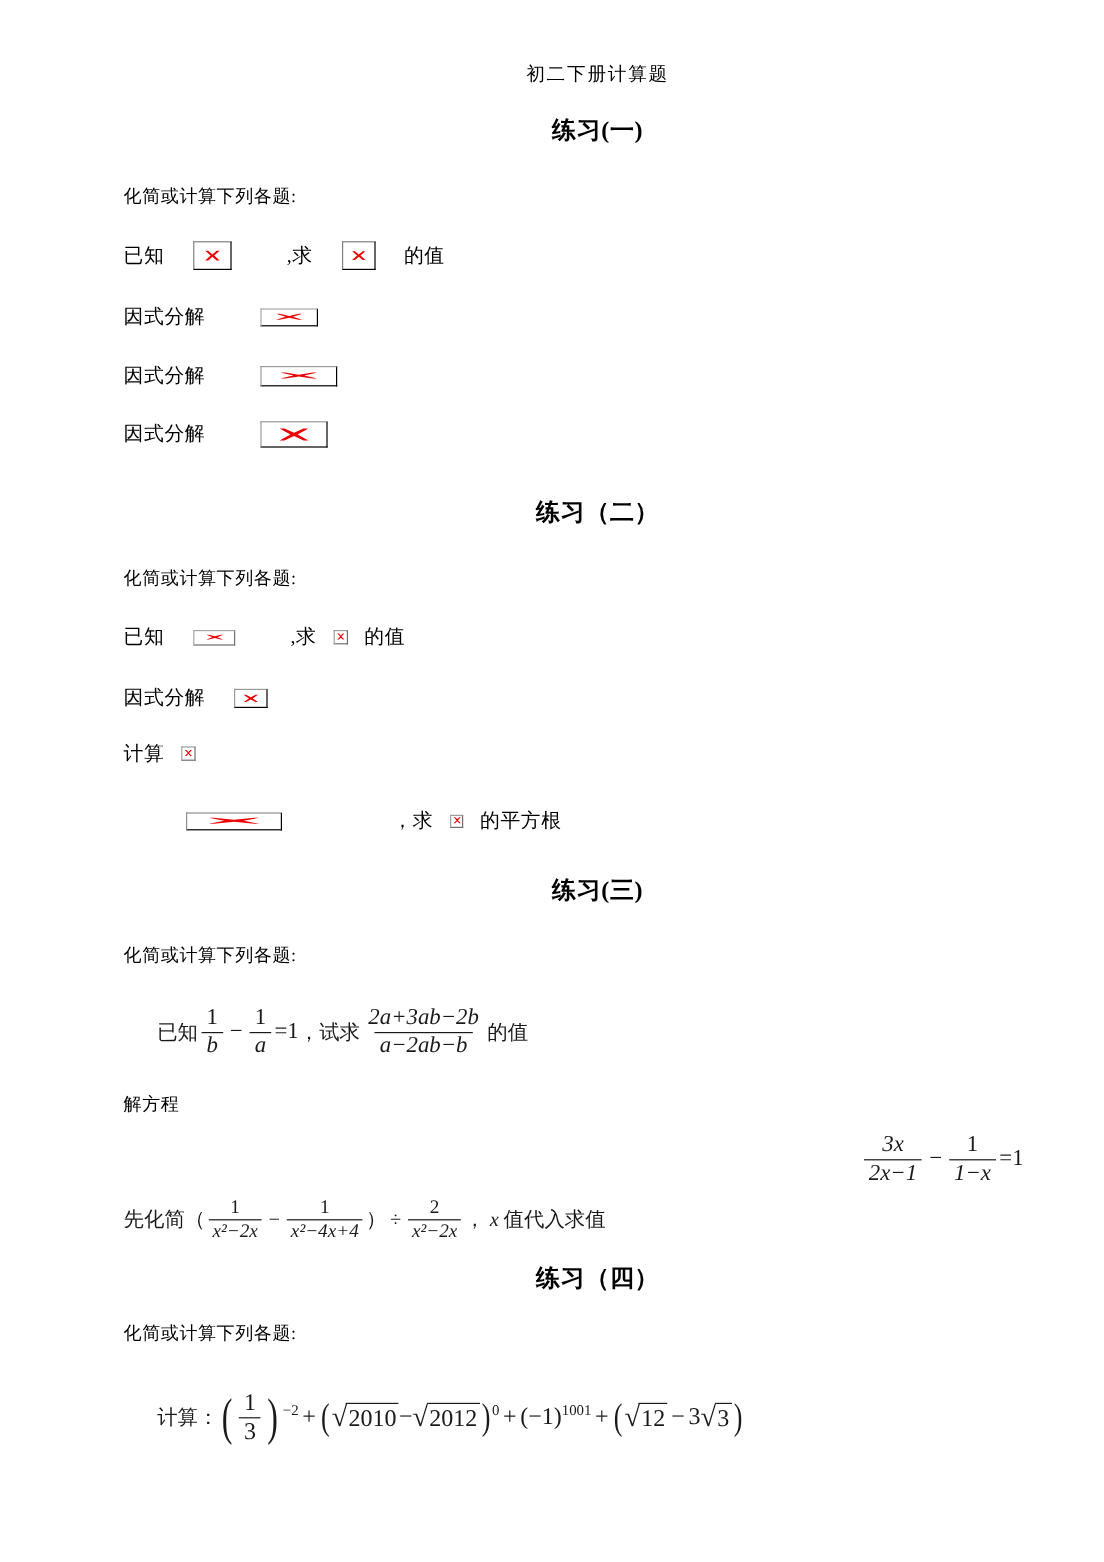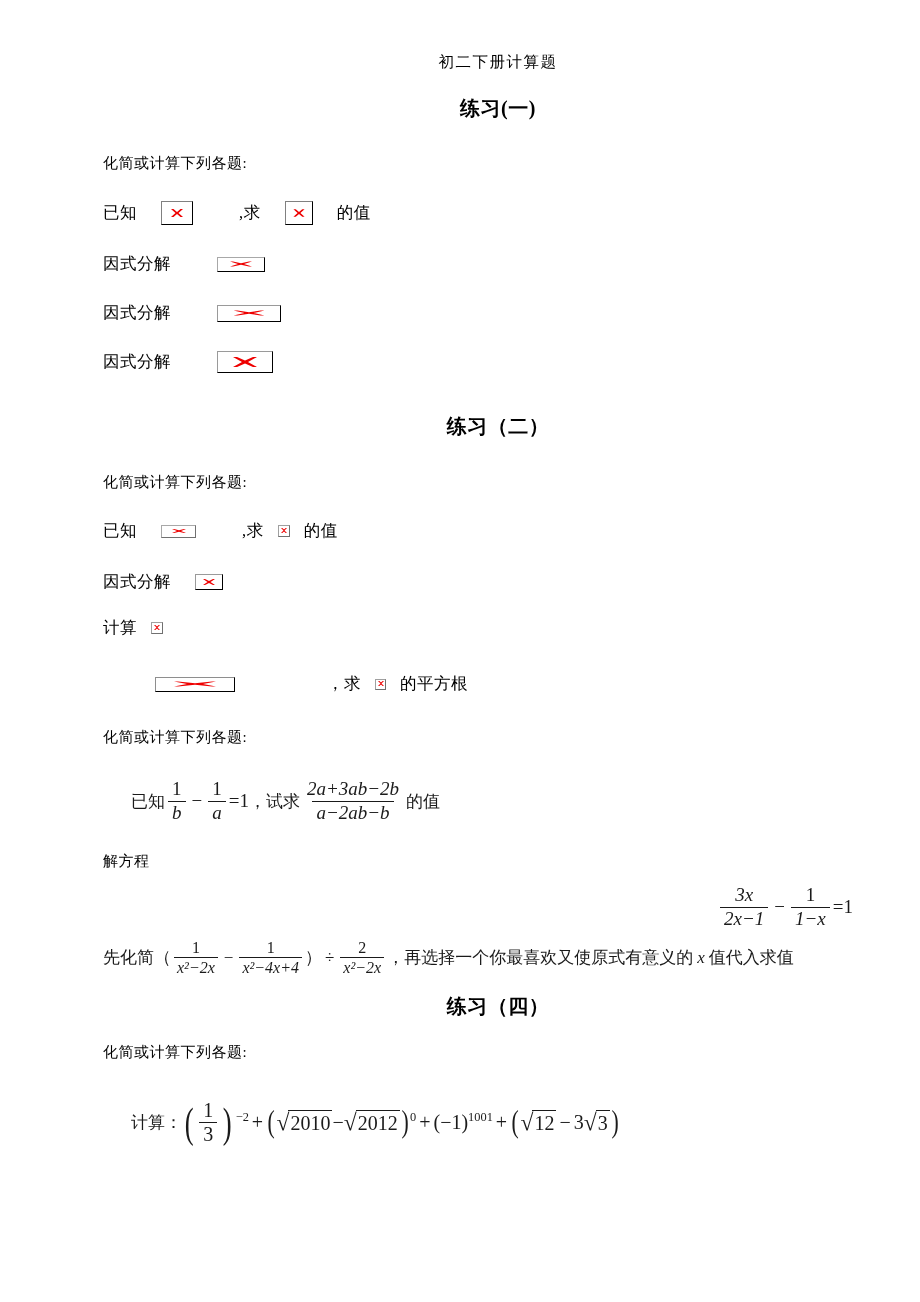--- a/index.html
+++ b/index.html
@@ -275,20 +275,21 @@
       <span class="sp-sm"></span>
       <span class="broken-img tiny" style="width:11px;height:11px;">
         <svg class="xmark" width="7" height="7" viewBox="0 0 7 7">
           <path d="M0.5 0.5 L3 3 L0.5 5.5 L1.8 5.5 L3.5 3.9 L5.2 5.5 L6.5 5.5 L4 3 L6.5 0.5 L5.2 0.5 L3.5 2.1 L1.8 0.5 Z" fill="#ee0000"></path>
         </svg>
       </span>
       <span class="sp-sm"></span>
       <span>的平方根</span>
     </div>
 
+    <div class="section-heading" style="margin-bottom:32px;">练习(三)</div>
 
     <div class="prompt" style="margin-bottom:32px;">化简或计算下列各题:</div>
 
     <div class="math" style="padding-left:28px; margin-bottom:25px;">
       <span class="cn">已知</span>
       <span class="frac">
         <span class="num">1</span>
         <span class="den it">b</span>
       </span>
       <span class="op">−</span>
@@ -332,21 +333,20 @@
         <span class="num">1</span>
         <span class="den it">x²−4x+4</span>
       </span>
       <span class="cn">）</span>
       <span class="op">÷</span>
       <span class="frac small">
         <span class="num">2</span>
         <span class="den it">x²−2x</span>
       </span>
       <span class="cn">，</span>
-      <span class="cn">再选择一个你最喜欢又使原式有意义的</span>
       <span class="it" style="padding:0 4px;">x</span>
       <span class="cn">值代入求值</span>
     </div>
 
     <div class="section-heading" style="margin-bottom:23px;">练习（四）</div>
 
     <div class="prompt" style="margin-bottom:38px;">化简或计算下列各题:</div>
 
     <div class="math" style="padding-left:28px; font-size:20px;">
       <span class="cn" style="font-size:17px;">计算：</span>

